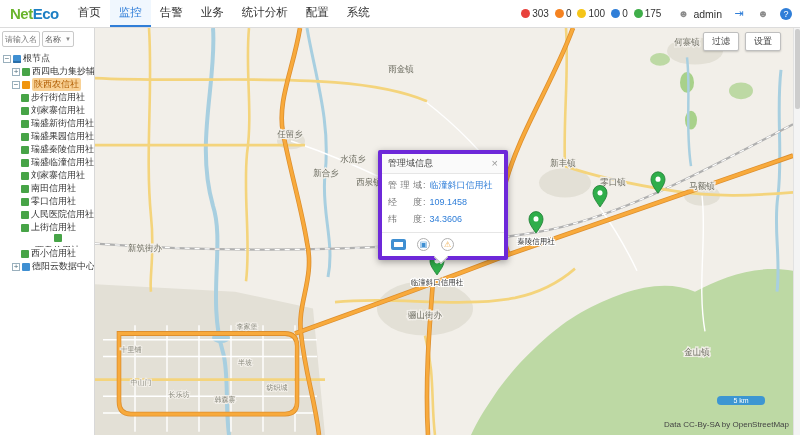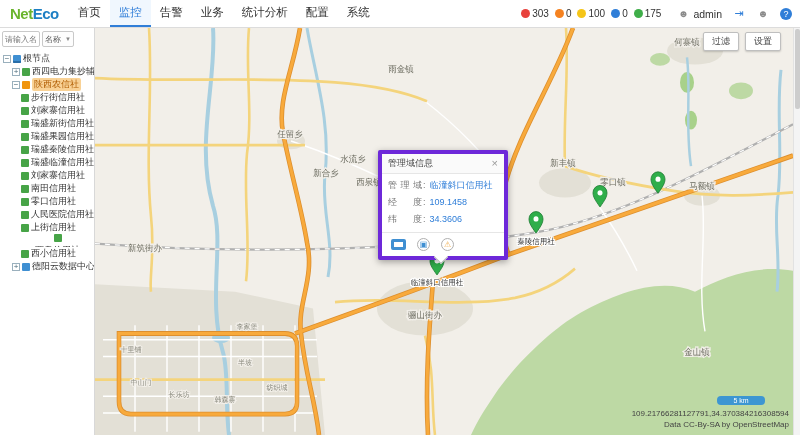--- a/index.html
+++ b/index.html
@@ -370,21 +370,20 @@
               </div>
             </div>
           <div class="popup-actions">
               <span class="pa ic-monitor-icon"></span>
               <span class="pa ic-alarm-icon">▣</span>
               <span class="pa ic-warning-icon">⚠</span>
             </div>
         </div>
 
         <div class="scalebar">5 km</div>
-        <div class="coords">109.21766281127791,34.370384216308594</div>
         <div class="attribution">Data CC-By-SA by OpenStreetMap</div>
       </div>
     </section>
 
     <div class="vscroll">
       <div class="thumb"></div>
     </div>
   </div>
 </div>
 

